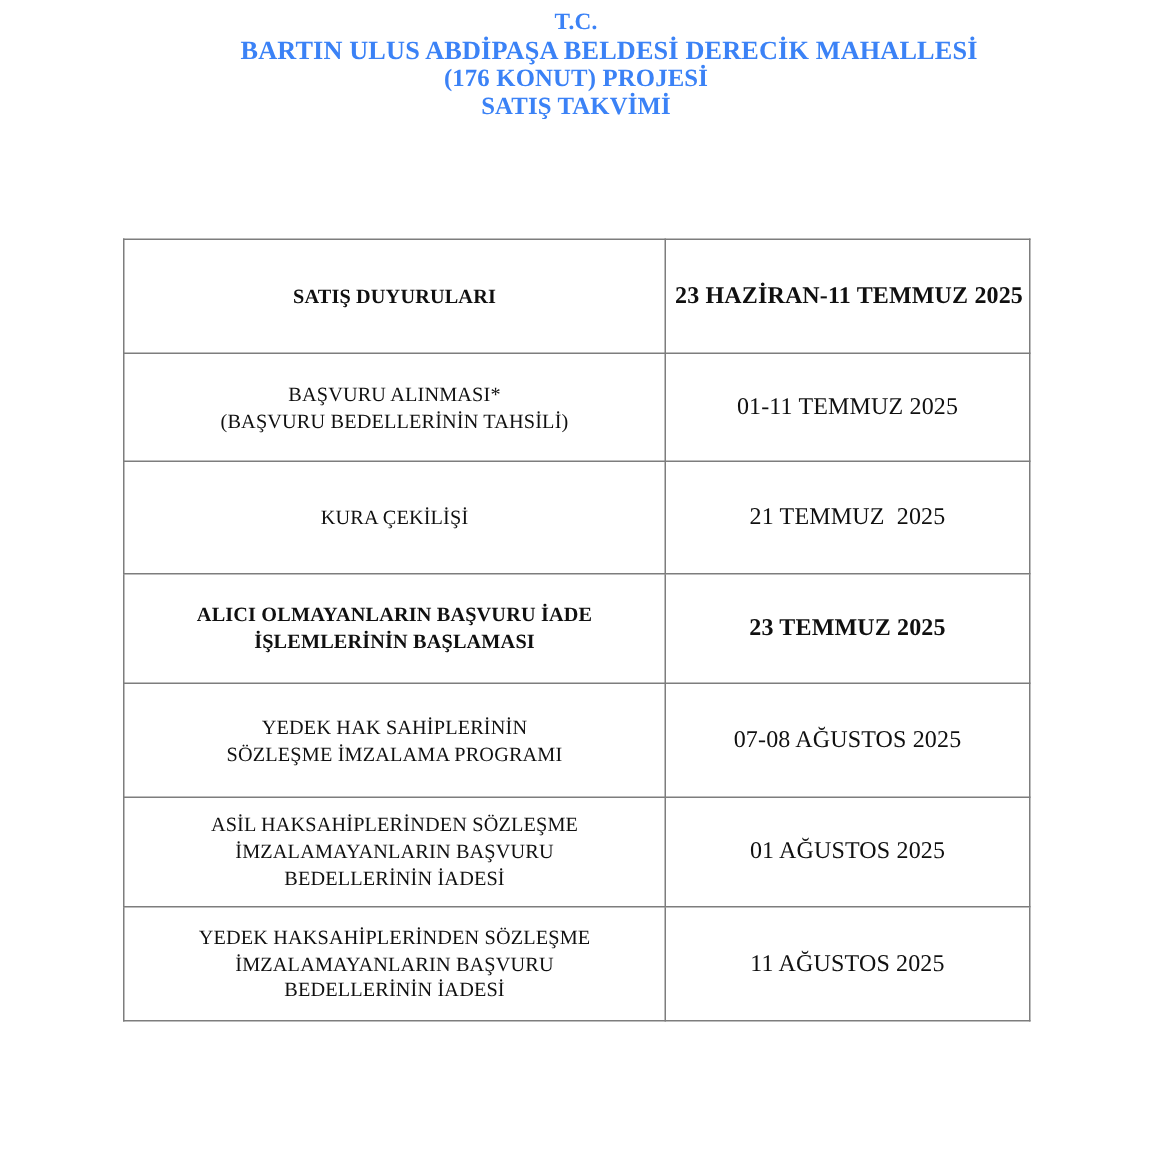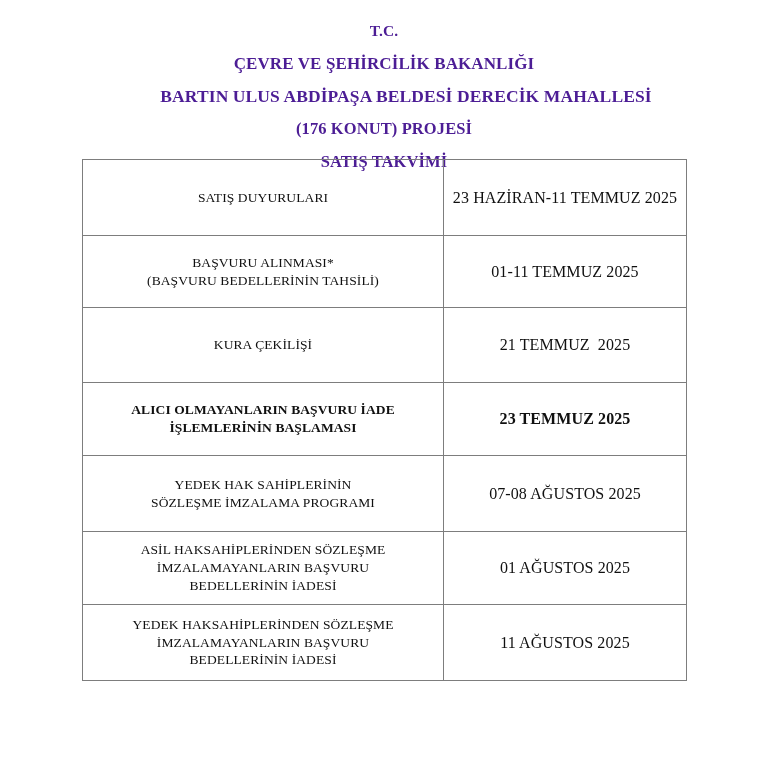--- a/index.html
+++ b/index.html
@@ -24,24 +24,23 @@
     box-sizing: border-box;
   }
 
   
   .doc-header {
     text-align: center;
     padding-top: 7px;
   }
   .doc-header .hline {
     font-weight: bold;
-    color: #4c1d95;
+    color: #3b82f6;
     letter-spacing: 0.1px;
     line-height: 1.0;
-    margin-top: 16px;
   }
   .hline.l1 { font-size: 15.5px; margin-bottom: 2px; }
   .hline.l2 { font-size: 17px; margin-bottom: 2px; }
   .hline.l3 { font-size: 17px; margin-bottom: 2px; }
   .hline.l4 { font-size: 17.5px; margin-bottom: 2px; padding-left: 44px; }
   .hline.l5 { font-size: 16.5px; margin-bottom: 2px; }
   .hline.l6 { font-size: 16.5px; margin-bottom: 2px; }
   .hline.l7 { font-size: 16.5px; margin-bottom: 0; }
 
   
@@ -77,30 +76,29 @@
   }
   .cell-line { display: block; white-space: pre; }
 </style>
 </head>
 <body>
 
 <div class="page">
 
   <div class="doc-header">
     <div class="hline l1">T.C.</div>
-    <div class="hline l2">ÇEVRE VE ŞEHİRCİLİK BAKANLIĞI</div>
     <div class="hline l4">BARTIN ULUS ABDİPAŞA BELDESİ DERECİK MAHALLESİ</div>
     <div class="hline l5">(176 KONUT) PROJESİ</div>
     <div class="hline l7">SATIŞ TAKVİMİ</div>
   </div>
 
   <div class="table-wrap">
     <table class="schedule">
       <tbody>
-          <tr style="height: 76px;">
+          <tr style="height: 76px; font-weight: bold;">
             <td class="label-cell">
               <span class="cell-line">SATIŞ DUYURULARI</span>
             </td>
             <td class="date-cell">
               <span class="cell-line">23 HAZİRAN-11 TEMMUZ 2025</span>
             </td>
           </tr>
           <tr style="height: 72px;">
             <td class="label-cell">
               <span class="cell-line">BAŞVURU ALINMASI*</span>

